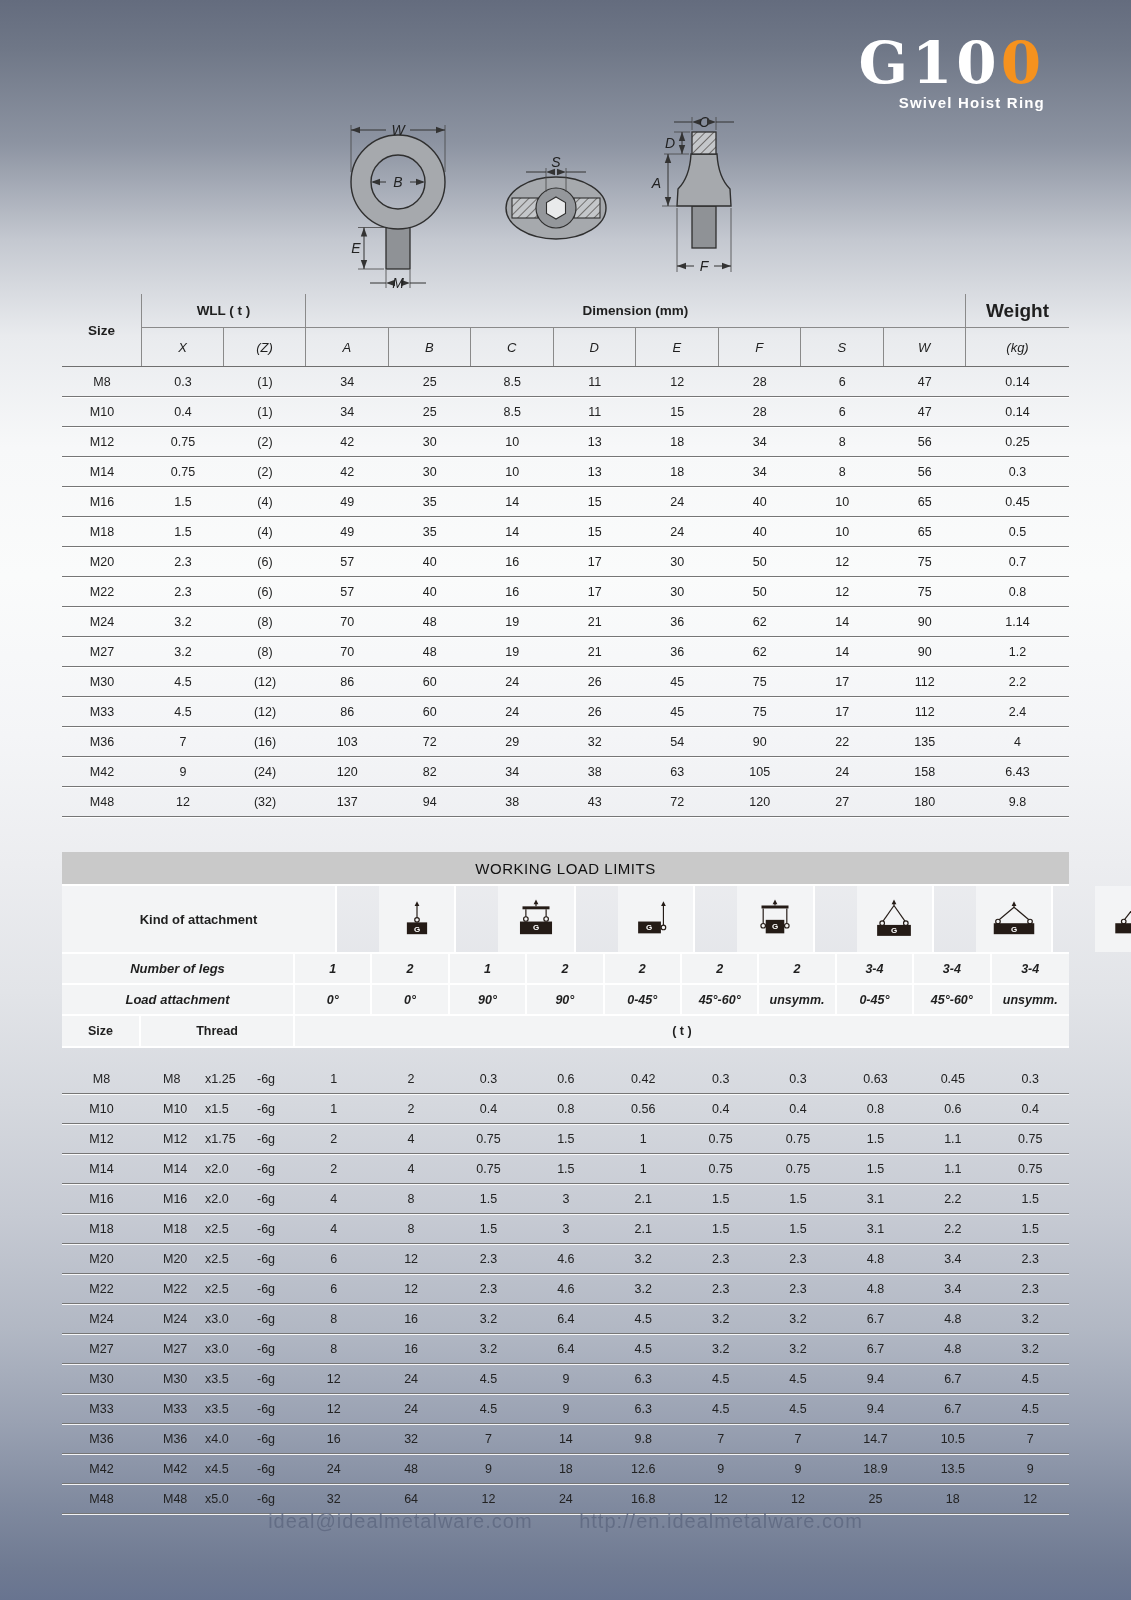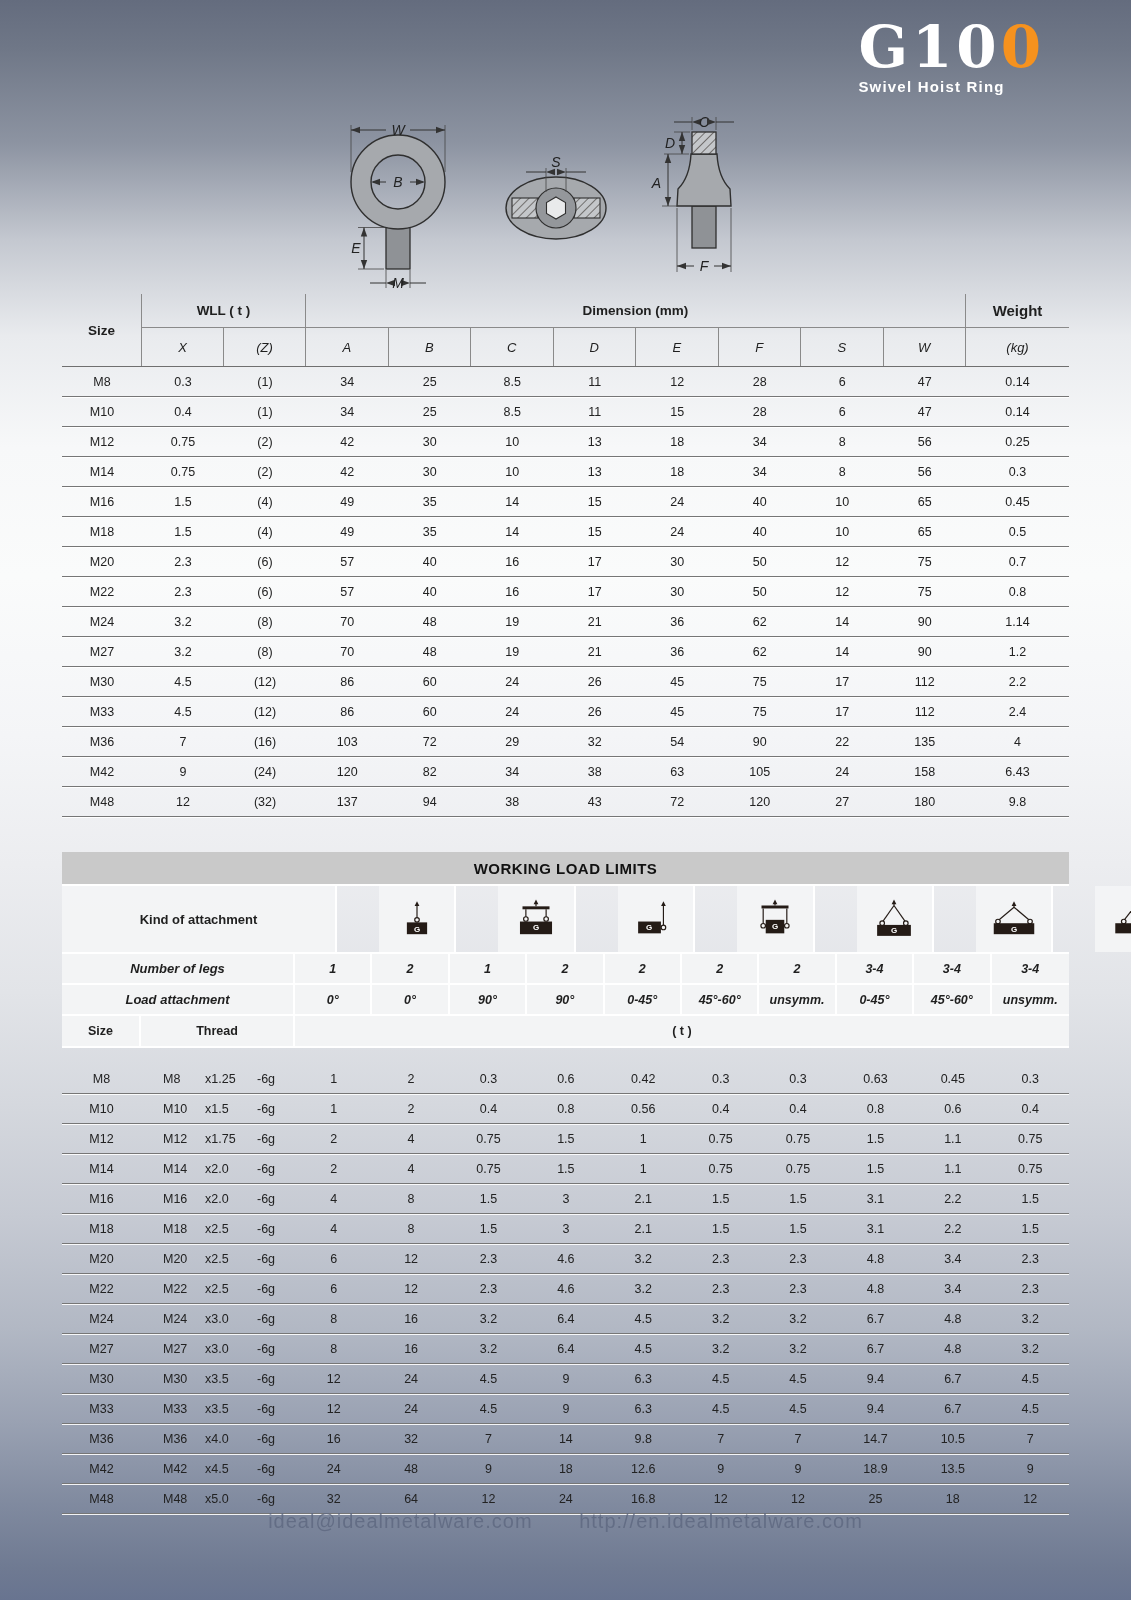--- a/index.html
+++ b/index.html
@@ -6,46 +6,46 @@
   .page{
     position:relative; width:1131px; height:1600px; margin:0 auto; overflow:hidden;
     font-family:"Liberation Sans",sans-serif; color:#1f1f1f;
     background:linear-gradient(180deg,
       #646c7e 0%, #6f7787 3%, #8d94a2 9%, #c4c8d0 15%, #e9ebee 21%,
       #f7f8f9 28%, #fafbfb 36%, #f4f5f7 46%, #ecedf0 54%, #e2e4e8 62%,
       #d5d8de 69%, #c6cad3 76%, #b2b8c4 83%, #99a1b2 89%, #808a9f 94%,
       #6f7a92 98%, #687490 100%);
   }
   
-  .logo{position:absolute; top:18px; right:86px; text-align:left;}
+  .logo{position:absolute; top:34px; right:86px; text-align:right;}
   .logo-main{font-family:"DejaVu Serif",serif; font-weight:bold; font-size:58px; line-height:1;
     color:#ffffff; letter-spacing:4px;}
   .logo-main .accent{color:#F6921E;}
   .logo-sub{font-size:15px; font-weight:bold; color:#ffffff; letter-spacing:1.2px; margin-top:2px;}
   
   .diagrams{position:absolute; left:328px; top:110px; width:462px; height:192px;}
   .dim-label{font-family:"Liberation Sans",sans-serif; font-style:italic; font-size:14px; fill:#222;}
   
   .tbl{position:absolute; left:62px; width:1007px;}
   .cell{display:flex; align-items:center; justify-content:center; font-size:12.5px; color:#222;}
   
   .spec-head{display:grid; grid-template-columns:80px 82px 82px repeat(8,82.5px) 103px;
     grid-template-rows:34px 38px; border-bottom:1px solid #6f6f6f;}
   .spec-head > div{display:flex; align-items:center; justify-content:center;}
   .h-size{grid-row:1/3; grid-column:1; font-weight:bold; font-size:13.5px; border-right:1px solid #8a8a8a;}
   .h-wll{grid-column:2/4; font-weight:bold; font-size:13.5px; border-right:1px solid #8a8a8a; border-bottom:1px solid #8a8a8a;}
   .h-dim{grid-column:4/12; font-weight:bold; font-size:13.5px; border-right:1px solid #8a8a8a; border-bottom:1px solid #8a8a8a;}
-  .h-weight{grid-column:12; font-weight:bold; font-size:15px; border-bottom:1px solid #8a8a8a;}
+  .h-weight{grid-column:12; font-weight:bold; font-size:19px; border-bottom:1px solid #8a8a8a;}
   .h-sub{font-style:italic; font-size:13px; border-right:1px solid #8a8a8a;}
   .h-sub.last{border-right:none;}
   .spec-row{display:grid; grid-template-columns:80px 82px 82px repeat(8,82.5px) 103px; height:29px;
     border-bottom:1px solid #767676; box-shadow:0 1px 0 rgba(255,255,255,0.95);}
   
   .wll-title{height:32px; background:#c9c9c9; display:flex; align-items:center; justify-content:center;
-    font-weight:bold; font-size:15px; letter-spacing:0.5px; color:#111; border-bottom:2px solid #fff;}
+    font-weight:normal; font-size:15px; letter-spacing:0.5px; color:#111; border-bottom:2px solid #fff;}
   .wll-hrow{display:grid; grid-template-columns:79px 154px repeat(10,77.4px); border-bottom:2px solid #fff;}
   .wll-hcell{background:rgba(243,244,246,0.95); display:flex; align-items:center; justify-content:center;
     border-right:2px solid #fff; font-size:12.5px;}
   .wll-hcell:last-child{border-right:none;}
   .wll-hcell.lab{grid-column:1/3; font-weight:bold; font-size:13px;}
   .wll-hcell.bold{font-weight:bold;}
   .row-icons{height:66px;gap:42px;} .row-icons .wll-hcell{height:66px;}
   .row-legs .wll-hcell,.row-dirs .wll-hcell{height:29px;font-style:italic;}
   .row-sthead .wll-hcell{height:30px;}
   .wll-rows{margin-top:16px;}

